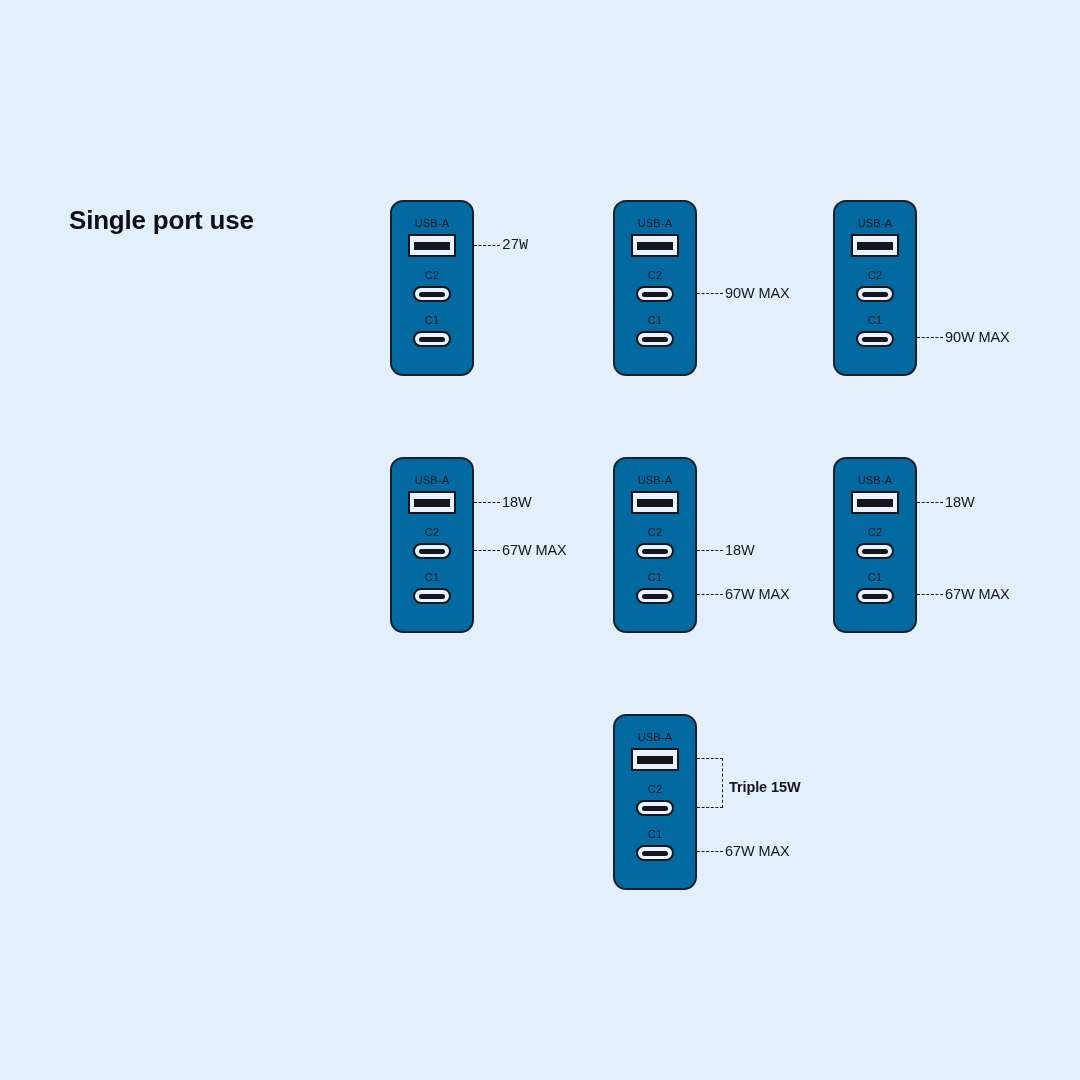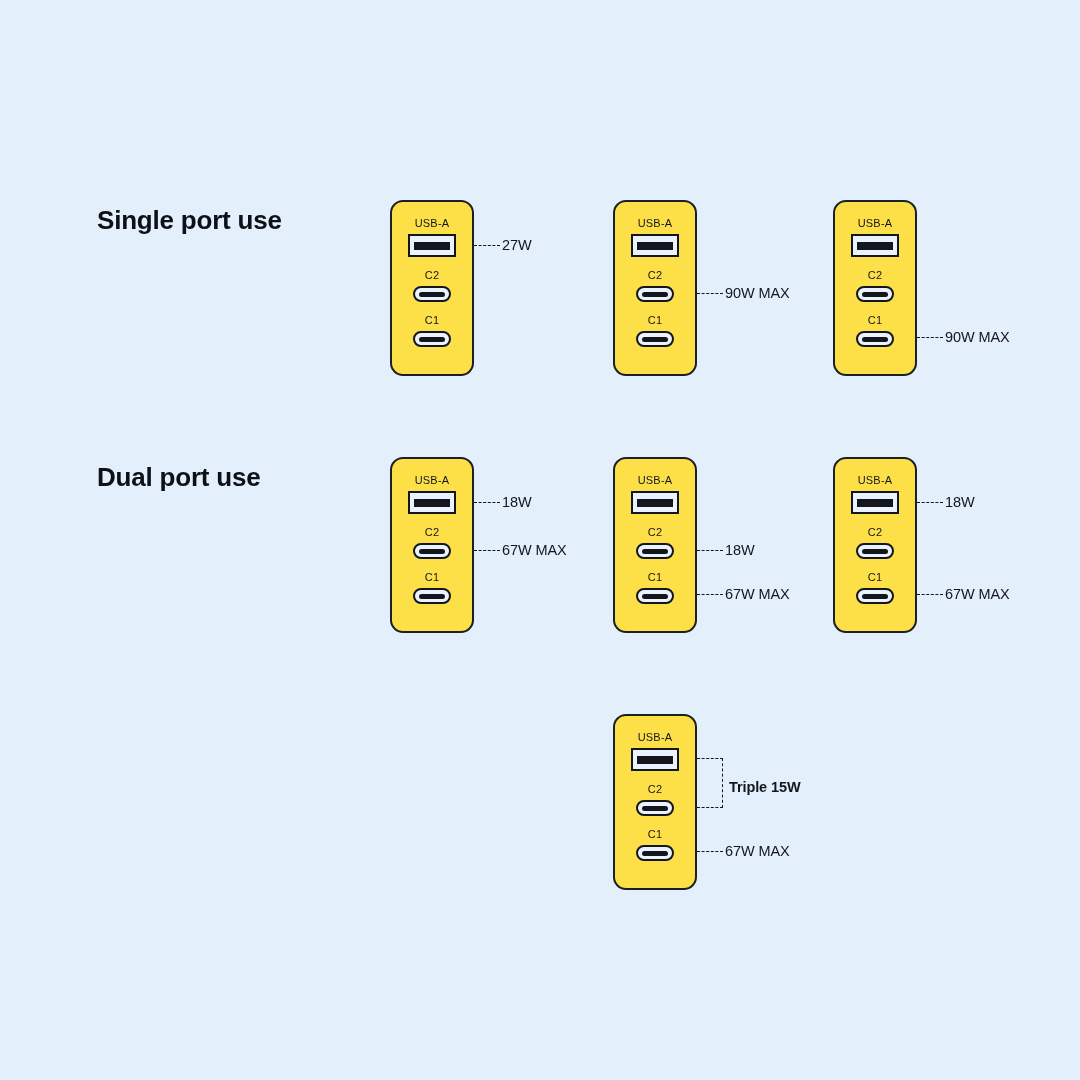--- a/index.html
+++ b/index.html
@@ -22,28 +22,27 @@
   }
 
   
   .section-title {
     position: absolute;
     font-size: 26px;
     font-weight: bold;
     letter-spacing: -0.2px;
     color: #0d1016;
     white-space: nowrap;
-    margin-left: 28px;
   }
 
   
   .device {
     position: absolute;
     width: 84px;
-    background: #fde047;
+    background: #0369a1;
     border: 2px solid #1b1f26;
     border-radius: 13px;
     box-sizing: border-box;
   }
 
   .port-block {
     position: absolute;
     left: 0;
     width: 100%;
     display: flex;
@@ -155,21 +154,21 @@
           <span class="slot"></span>
         </span>
     </div>
     <div class="port-block" style="top:113px;">
       <span class="port-label">C1</span>
       <span class="usbc-port">
           <span class="slot"></span>
         </span>
     </div>
   </div>
-  <div class="callout" style="left:474px; top:236px;">
+  <div class="callout" style="left:474px; top:236px;font-family:Liberation Mono, monospace;">
     <span class="lead"></span>
     <span class="ctext">27W</span>
   </div>
 
   <div class="device" style="left:613px; top:200px; height:176px;">
     <div class="port-block" style="top:16px;">
       <span class="port-label">USB-A</span>
       <span class="usba-port">
           <span class="bar"></span>
         </span>
@@ -210,21 +209,20 @@
       <span class="usbc-port">
           <span class="slot"></span>
         </span>
     </div>
   </div>
   <div class="callout" style="left:917px; top:328px;">
     <span class="lead"></span>
     <span class="ctext">90W MAX</span>
   </div>
 
-  <div class="section-title" style="left:69px; top:462px;">Dual port use</div>
 
   <div class="device" style="left:390px; top:457px; height:176px;">
     <div class="port-block" style="top:16px;">
       <span class="port-label">USB-A</span>
       <span class="usba-port">
           <span class="bar"></span>
         </span>
     </div>
     <div class="port-block" style="top:68px;">
       <span class="port-label">C2</span>

